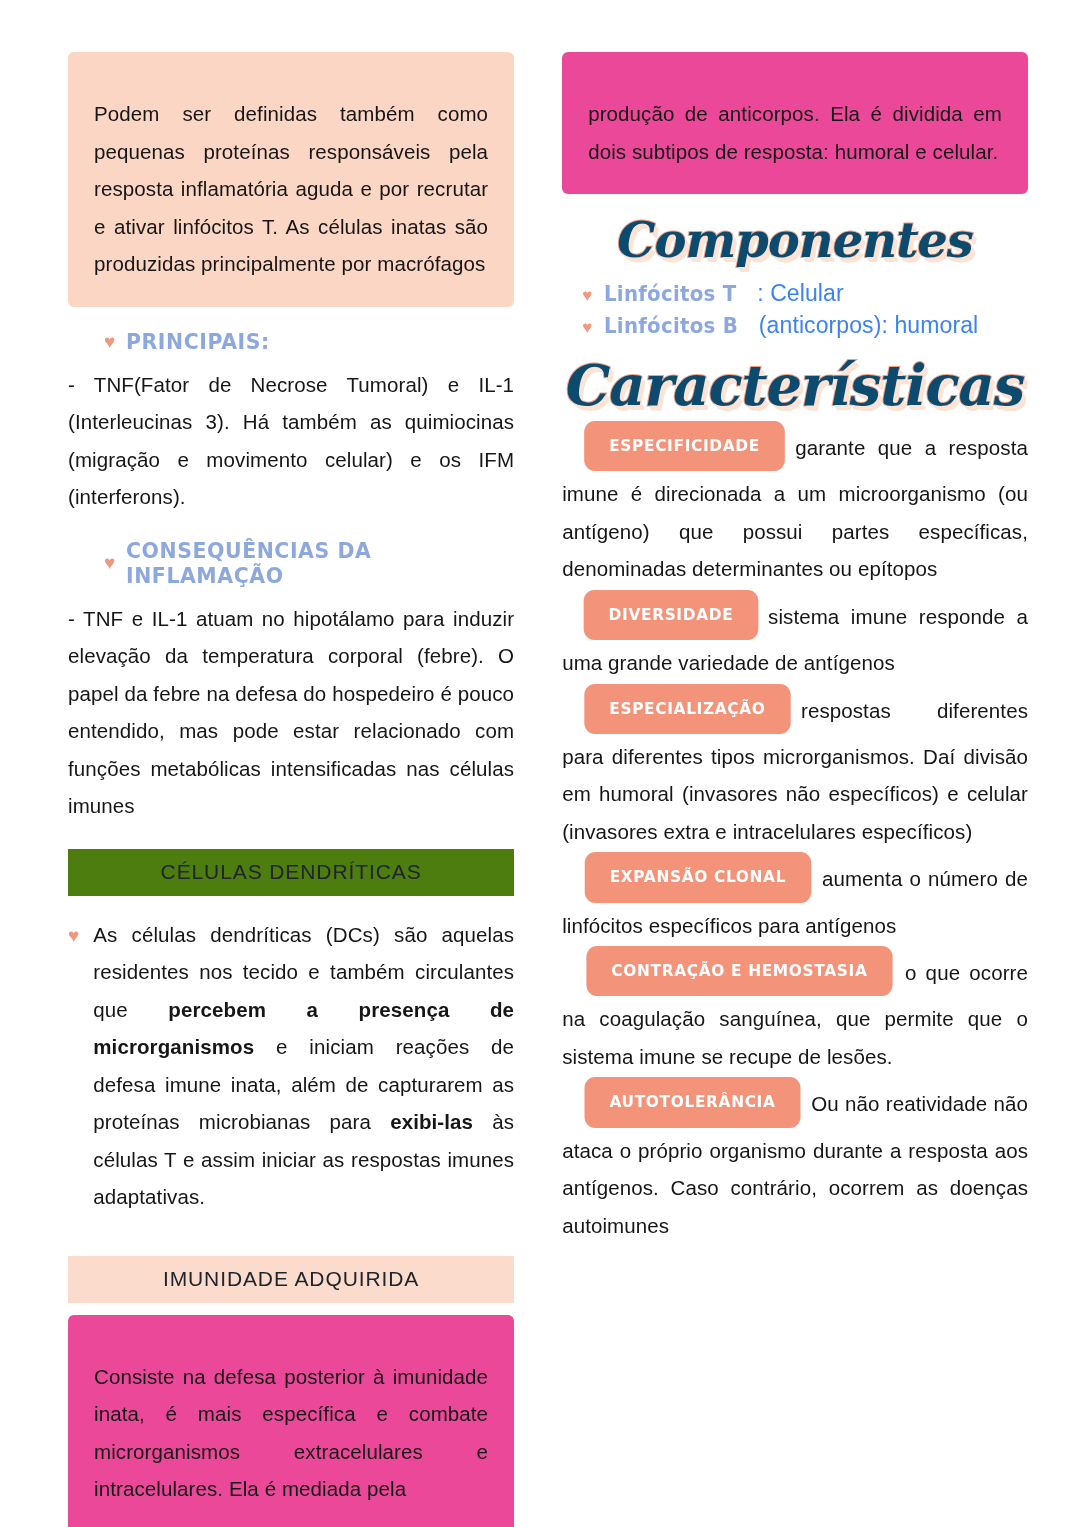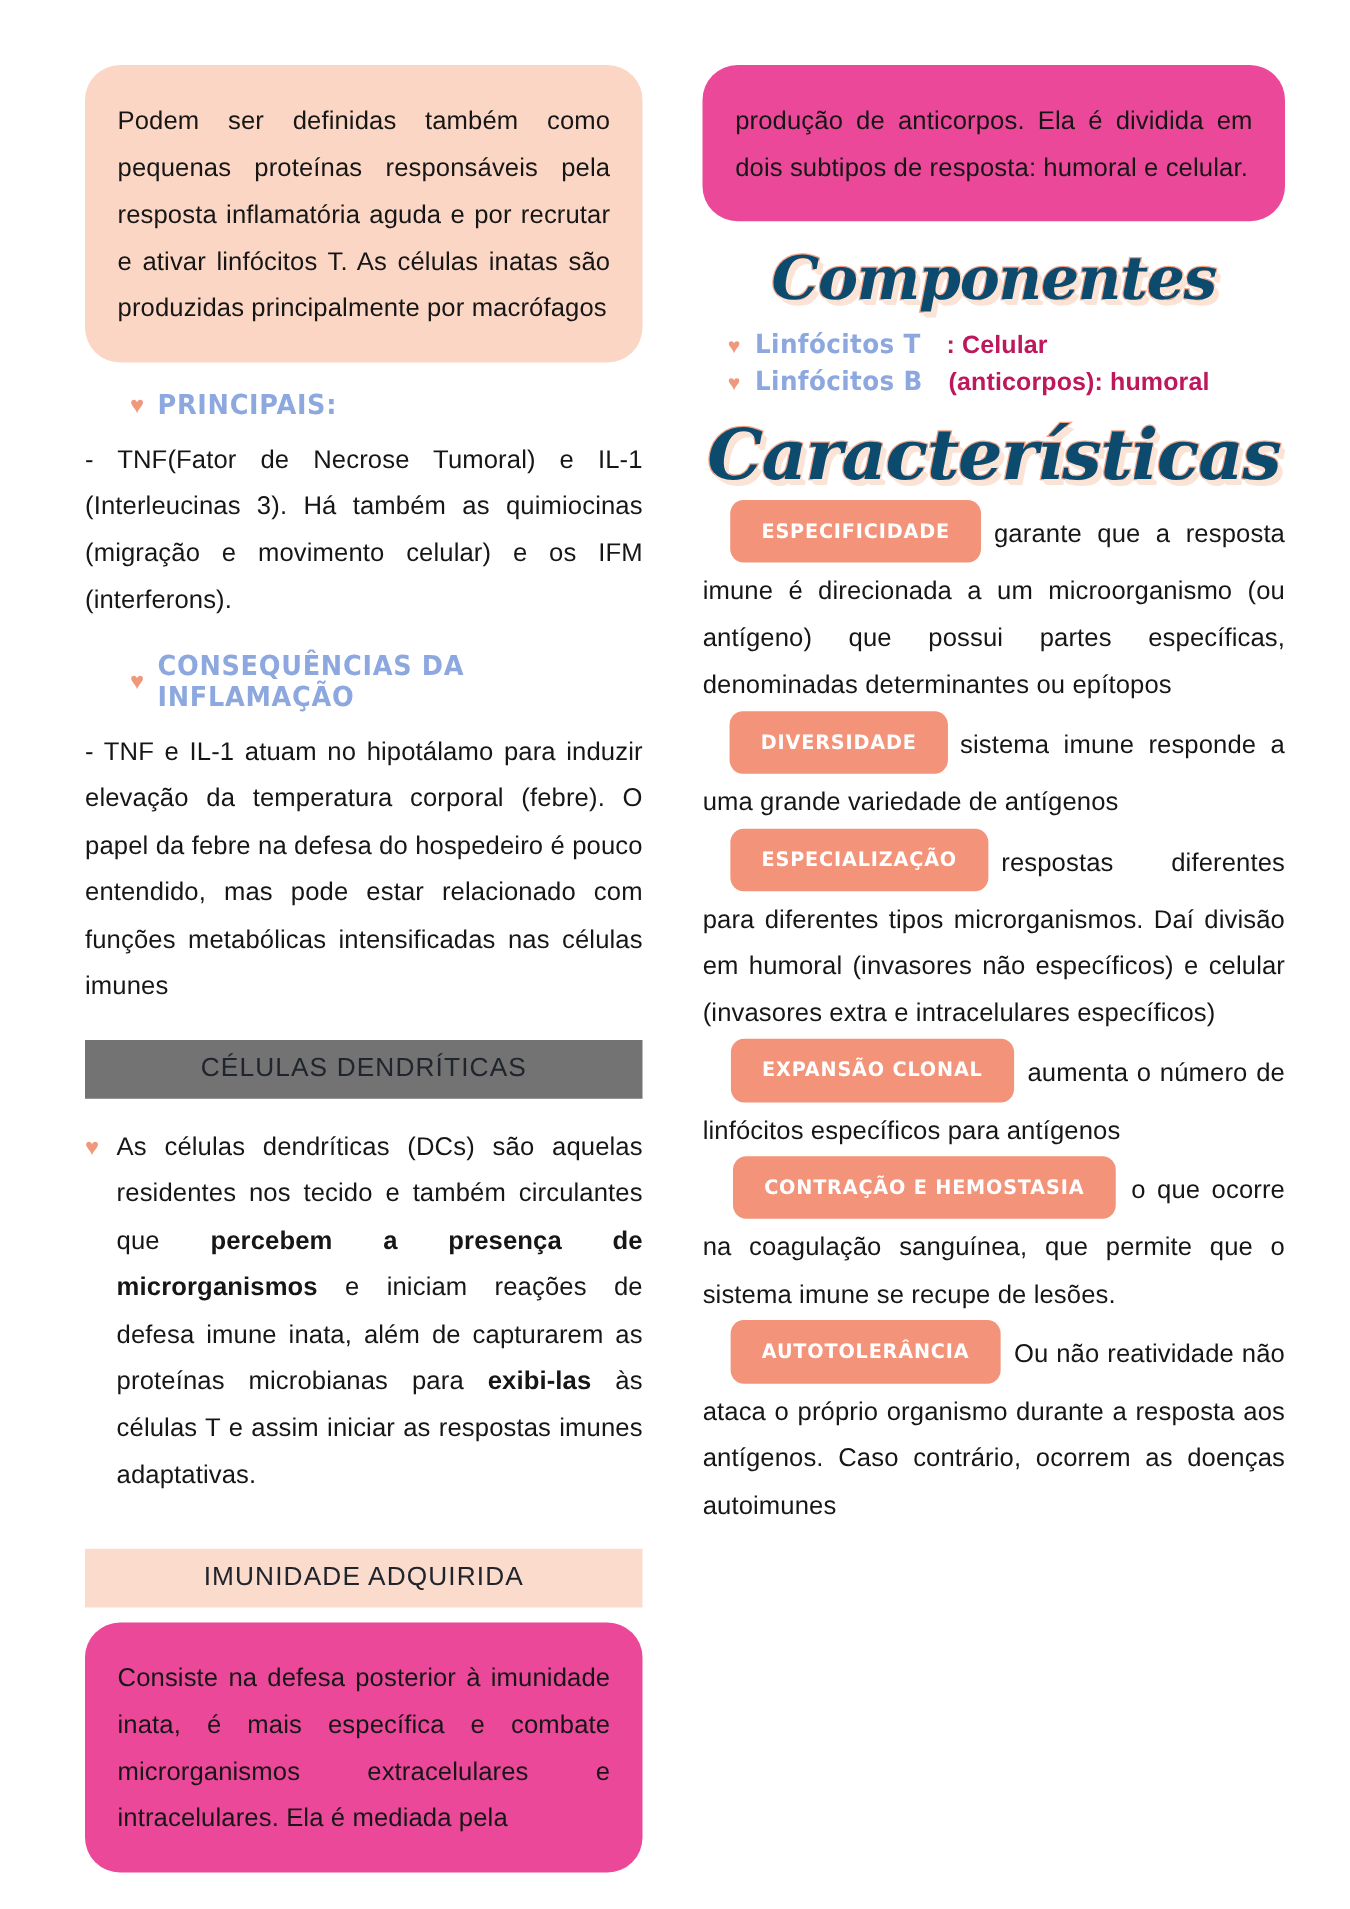--- a/index.html
+++ b/index.html
@@ -27,22 +27,22 @@
   }
 
   .col {
     width: 452px;
     position: relative;
   }
   .col-right { width: 472px; }
 
   
   .callout {
-    border-radius: 28px;
-    padding: 26px 26px 24px 26px;
+    border-radius: 6px;
+    padding: 43px 26px 24px 26px;
   }
   .callout-pink { background: #fbd6c4; }
   .callout-blue { background: #ec4899; }
 
   .callout p {
     margin: 0;
     font-size: 20.5px;
     line-height: 1.83;
     text-align: justify;
     text-align-last: left;
@@ -88,21 +88,21 @@
 
   
   .bar {
     width: 100%;
     text-align: center;
     font-size: 21px;
     letter-spacing: 0.9px;
     color: #20242c;
     padding: 11px 8px 12px 8px;
   }
-  .bar-blue { background: #737373; }
+  .bar-blue { background: #4d7c0f; }
   .bar-pink { background: #fbdccc; }
 
   
   .heart-para {
     display: flex;
     gap: 14px;
     align-items: flex-start;
   }
   .heart-para .heart { margin-top: 10px; }
   .heart-para .txt { flex: 1; }
@@ -144,24 +144,23 @@
     font-family: "DejaVu Sans", sans-serif;
     font-weight: bold;
     font-size: 21px;
     color: #8da8df;
     letter-spacing: 0.3px;
     transform: scaleX(0.94);
     transform-origin: left center;
     white-space: nowrap;
   }
   .comp-val {
-    font-size: 20px;
-    color: #be185d;
-    letter-spacing: 0.1px;
-    font-weight: bold;
+    font-size: 23px;
+    color: #3b82f6;
+    letter-spacing: 0.1px;
   }
 
   
   .charac { margin-bottom: 4px; }
   .charac p {
     margin: 0;
     font-size: 20.5px;
     line-height: 1.83;
     text-align: justify;
     text-align-last: left;

